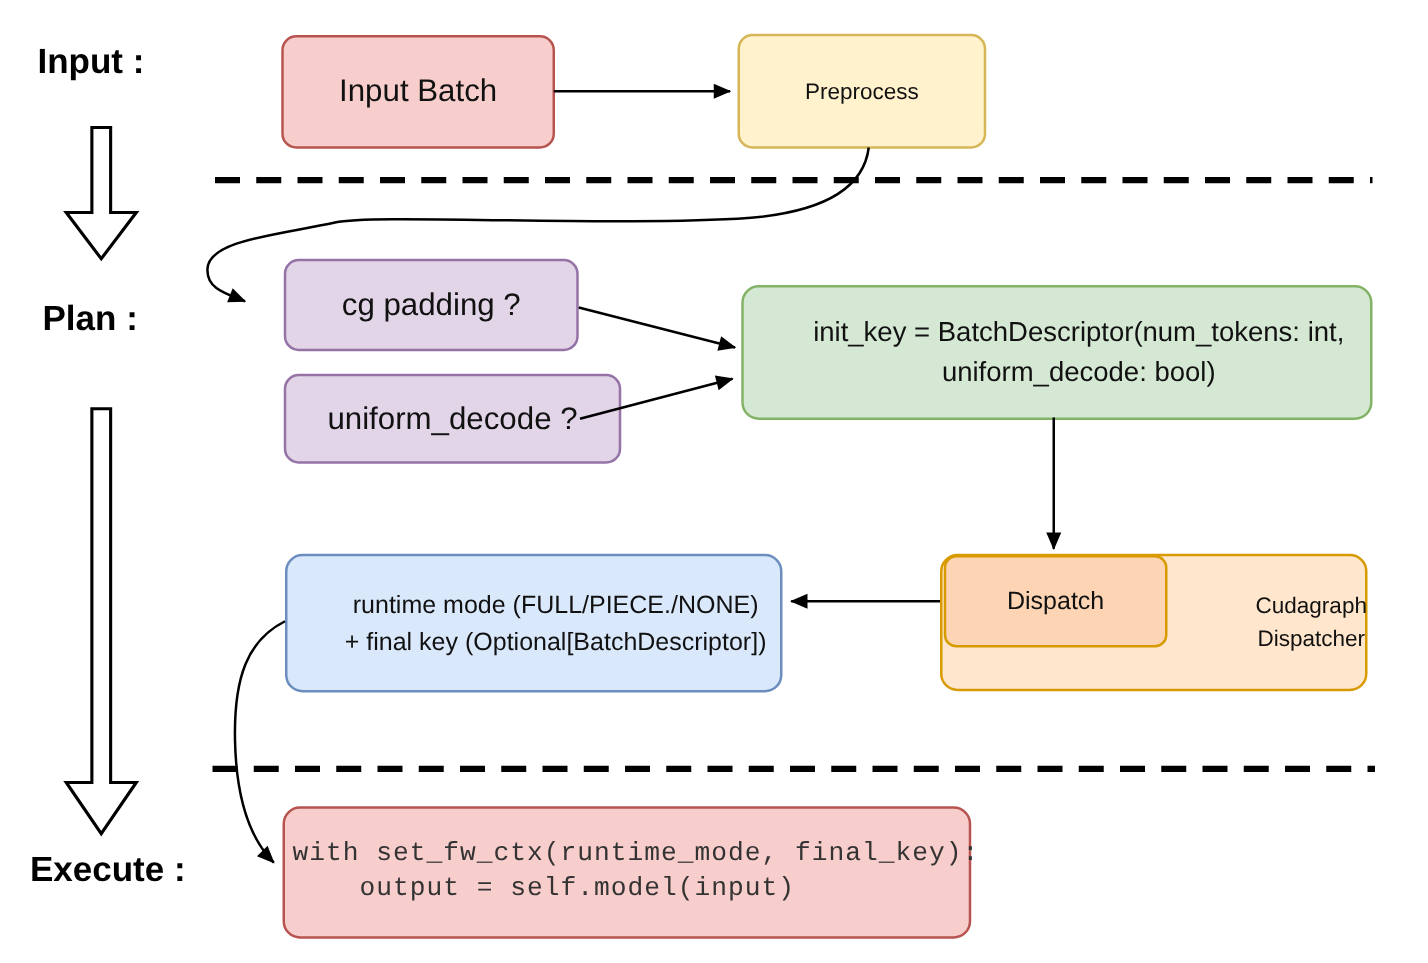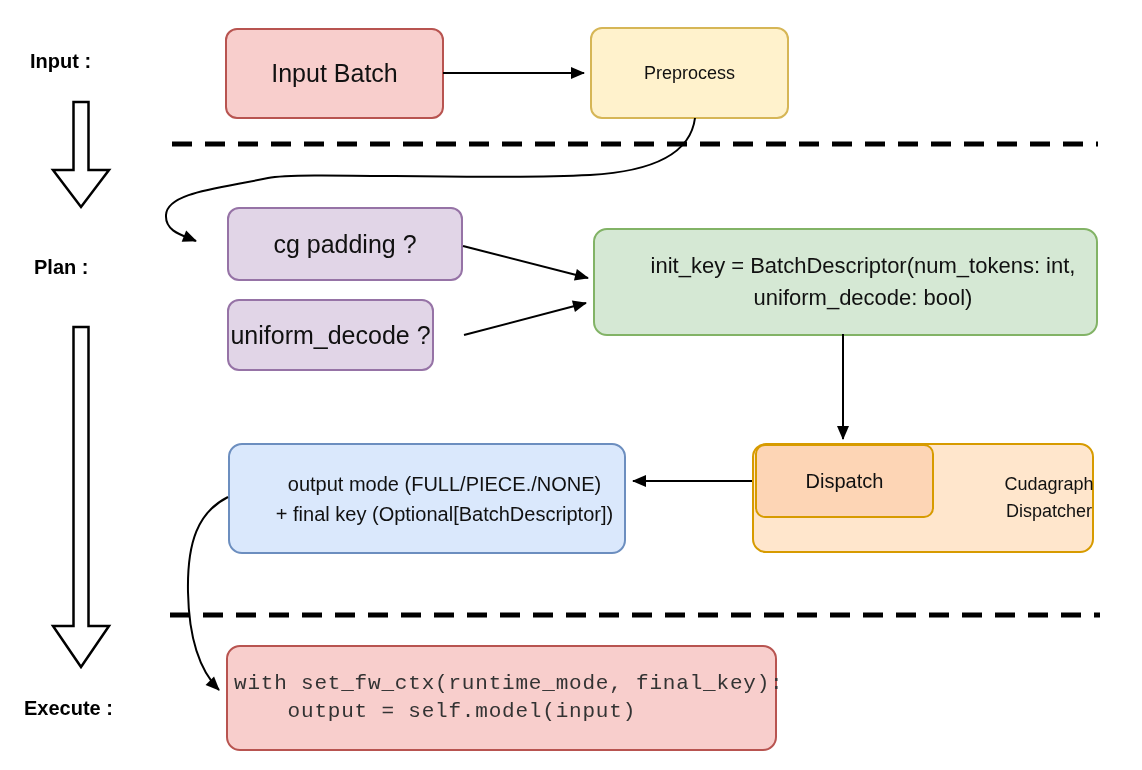--- a/index.html
+++ b/index.html
@@ -1,33 +1,33 @@
 <!DOCTYPE html>
 <html style="--red-fill: #f8cecc; --red-stroke: #b85450; --yellow-fill: #fff2cc; --yellow-stroke: #d6b656; --purple-fill: #e1d5e7; --purple-stroke: #9673a6; --green-fill: #d5e8d4; --green-stroke: #82b366; --blue-fill: #dae8fc; --blue-stroke: #6c8ebf; --orange-fill: #ffe6cc; --orange-stroke: #d79b00; --dispatch-fill: #fdd5b5; --line: #000000;"><head>
 <meta charset="utf-8">
 <style>
   html,body { margin:0; padding:0; background:#ffffff; }
   #canvas {
     position:relative; width:1142px; height:770px; background:#ffffff;
     font-family:"Liberation Sans", sans-serif; overflow:hidden;
   }
   .stage-label {
-    position:absolute; font-weight:bold; font-size:20px; color:#000;
-    line-height:1.1; white-space:nowrap;margin-top:16px;
+    position:absolute; font-weight:bold; font-size:28px; color:#000;
+    line-height:1.1; white-space:nowrap;
   }
   .node {
     position:absolute; box-sizing:border-box; border-radius:12px;
     display:flex; align-items:center; justify-content:center;
     text-align:center; color:#111; border:2px solid #ec4899;
   }
   .multiline { white-space:pre-line;padding-left:35px; }
   .node-input-batch   { left:225px; top:28px;  width:219px; height:91px;  background:var(--red-fill);    border-color:var(--red-stroke);    font-size:25px; }
   .node-preprocess    { left:590px; top:27px;  width:199px; height:92px;  background:var(--yellow-fill); border-color:var(--yellow-stroke); font-size:18px; }
   .node-cg-padding    { left:227px; top:207px; width:236px; height:74px;  background:var(--purple-fill); border-color:var(--purple-stroke); font-size:25px; }
-  .node-uniform-decode{ left:227px; top:299px; width:207px; height:72px;  background:var(--purple-fill); border-color:var(--purple-stroke); font-size:25px; }
+  .node-uniform-decode{ left:227px; top:299px; width:270px; height:72px;  background:var(--purple-fill); border-color:var(--purple-stroke); font-size:25px; }
   .node-init-key      { left:593px; top:228px; width:505px; height:108px; background:var(--green-fill);  border-color:var(--green-stroke);  font-size:22px; line-height:1.45; border-radius:14px; }
   .node-runtime-mode  { left:228px; top:443px; width:398px; height:111px; background:var(--blue-fill);   border-color:var(--blue-stroke);   font-size:20px; line-height:1.5; border-radius:14px; }
   .node-cudagraph     { left:752px; top:443px; width:342px; height:110px; background:var(--orange-fill); border-color:var(--orange-stroke); border-radius:14px; }
   .node-dispatch      { left:755px; top:444px; width:179px; height:74px;  background:var(--dispatch-fill); border-color:var(--orange-stroke); font-size:20px; border-radius:10px; }
   .cudagraph-text     { position:absolute; left:934px; top:443px; width:160px; height:110px;
                         display:flex; align-items:center; justify-content:center; text-align:center;
                         font-size:18px; line-height:1.5; color:#111; }
   .node-execute-code  { left:226px; top:645px; width:551px; height:106px; background:var(--red-fill); border-color:var(--red-stroke); border-radius:14px;
                         justify-content:flex-start; text-align:left; padding-left:6px;
                         font-family:"Liberation Mono", monospace; font-size:21px; letter-spacing:0.8px;
@@ -45,21 +45,21 @@
   <div class="stage-label" style="left:30px; top:34px;">Input :</div>
   <div class="stage-label" style="left:34px; top:240px;">Plan :</div>
   <div class="stage-label" style="left:24px; top:681px;text-align:center;">Execute :</div>
 
   <div class="node node-input-batch">Input Batch</div>
   <div class="node node-preprocess">Preprocess</div>
   <div class="node node-cg-padding">cg padding ?</div>
   <div class="node node-uniform-decode">uniform_decode ?</div>
   <div class="node node-init-key multiline">init_key = BatchDescriptor(num_tokens: int,
 uniform_decode: bool)</div>
-  <div class="node node-runtime-mode multiline">output mode (FULL/PIECE./NONE)
+  <div class="node node-runtime-mode multiline">runtime mode (FULL/PIECE./NONE)
 + final key (Optional[BatchDescriptor])</div>
 
   <div class="node node-cudagraph"></div>
   <div class="node node-dispatch">Dispatch</div>
   <div class="cudagraph-text multiline">Cudagraph
 Dispatcher</div>
 
   <div class="node node-execute-code">with set_fw_ctx(runtime_mode, final_key):
     output = self.model(input)</div>
 

